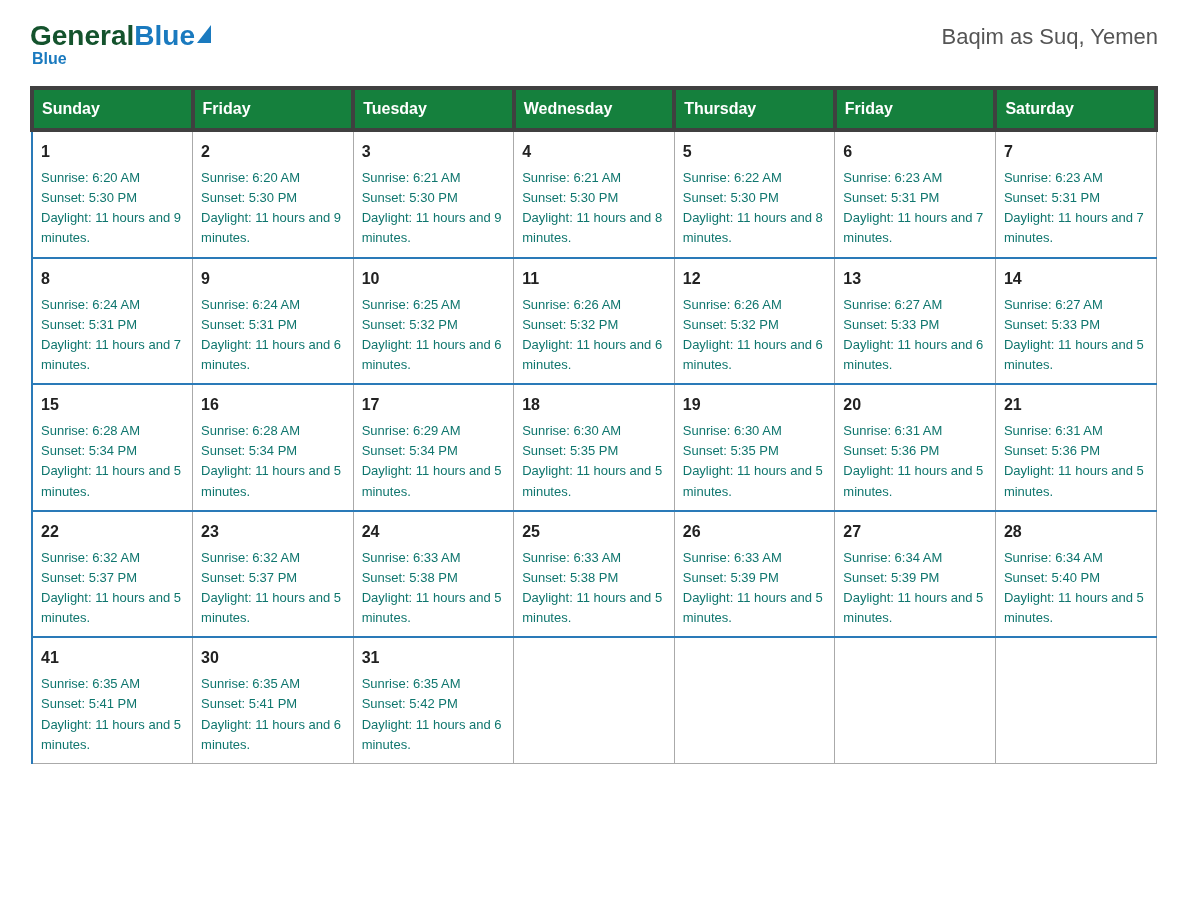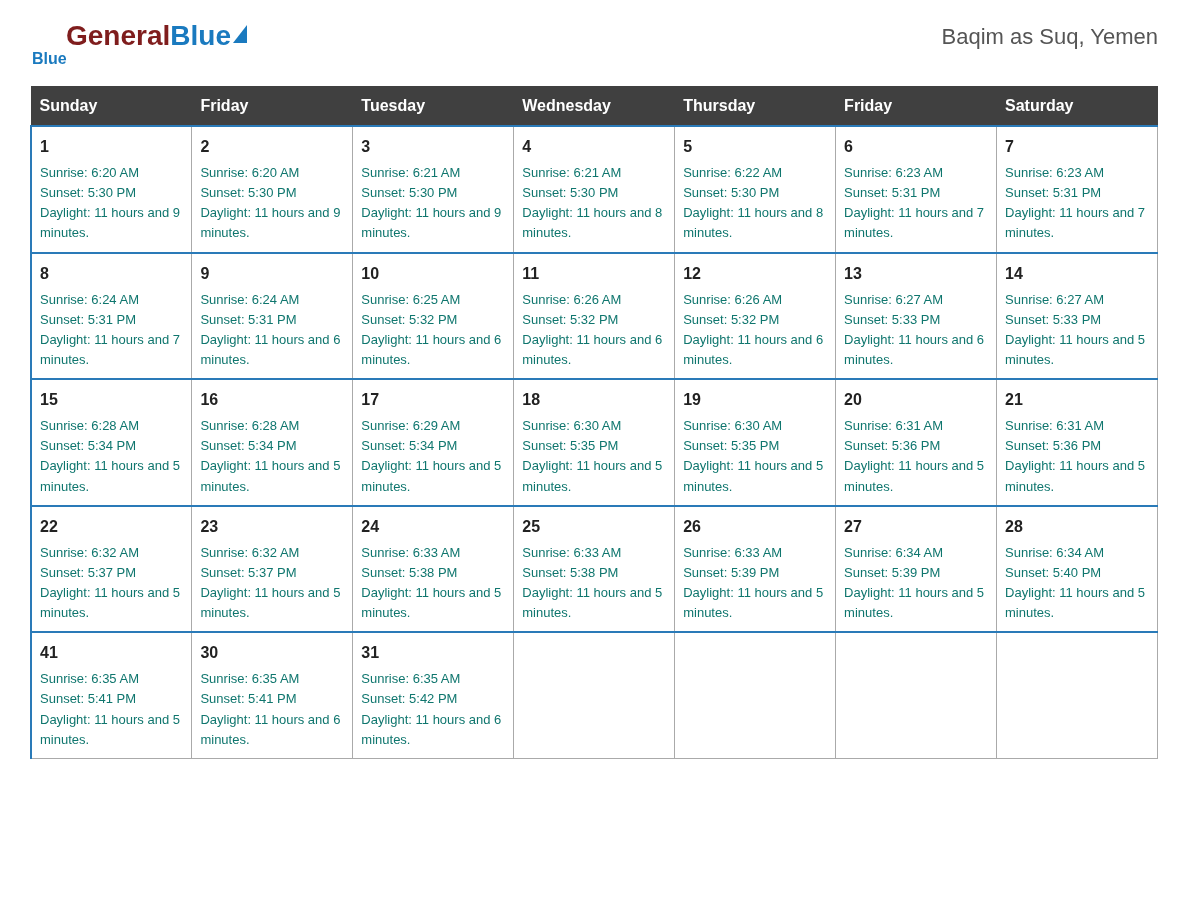--- a/index.html
+++ b/index.html
@@ -21,22 +21,21 @@
       flex-direction: column;
       align-items: flex-start;
     }
     .logo-text {
       display: flex;
       align-items: center;
       font-size: 28px;
       font-weight: bold;
     }
     .logo-general {
-      color: #7f1d1d;
-      margin-left: 36px;
+      color: #14532d;
     }
     .logo-blue-part {
       display: flex;
       align-items: center;
     }
     .logo-triangle {
       width: 0;
       height: 0;
       border-left: 14px solid transparent;
       border-bottom: 18px solid #1a7abf;
@@ -62,27 +61,27 @@
       font-size: 22px;
       color: #555;
       margin-top: 4px;
     }
     .calendar-table {
       width: 100%;
       border-collapse: collapse;
       border: 1px solid #999;
     }
     .calendar-table thead tr th {
-      background-color: #404040;
+      background-color: #15803d;
       color: #fff;
       font-size: 16px;
       font-weight: bold;
       padding: 10px 8px;
       text-align: left;
-      border: 1px solid #404040;
+      border: 4px solid #404040;
     }
     .calendar-table tbody tr td {
       vertical-align: top;
       padding: 8px;
       border: 1px solid #aaa;
       width: 14.28%;
       min-height: 100px;
       font-size: 13px;
       color: #333;
       line-height: 1.5;

